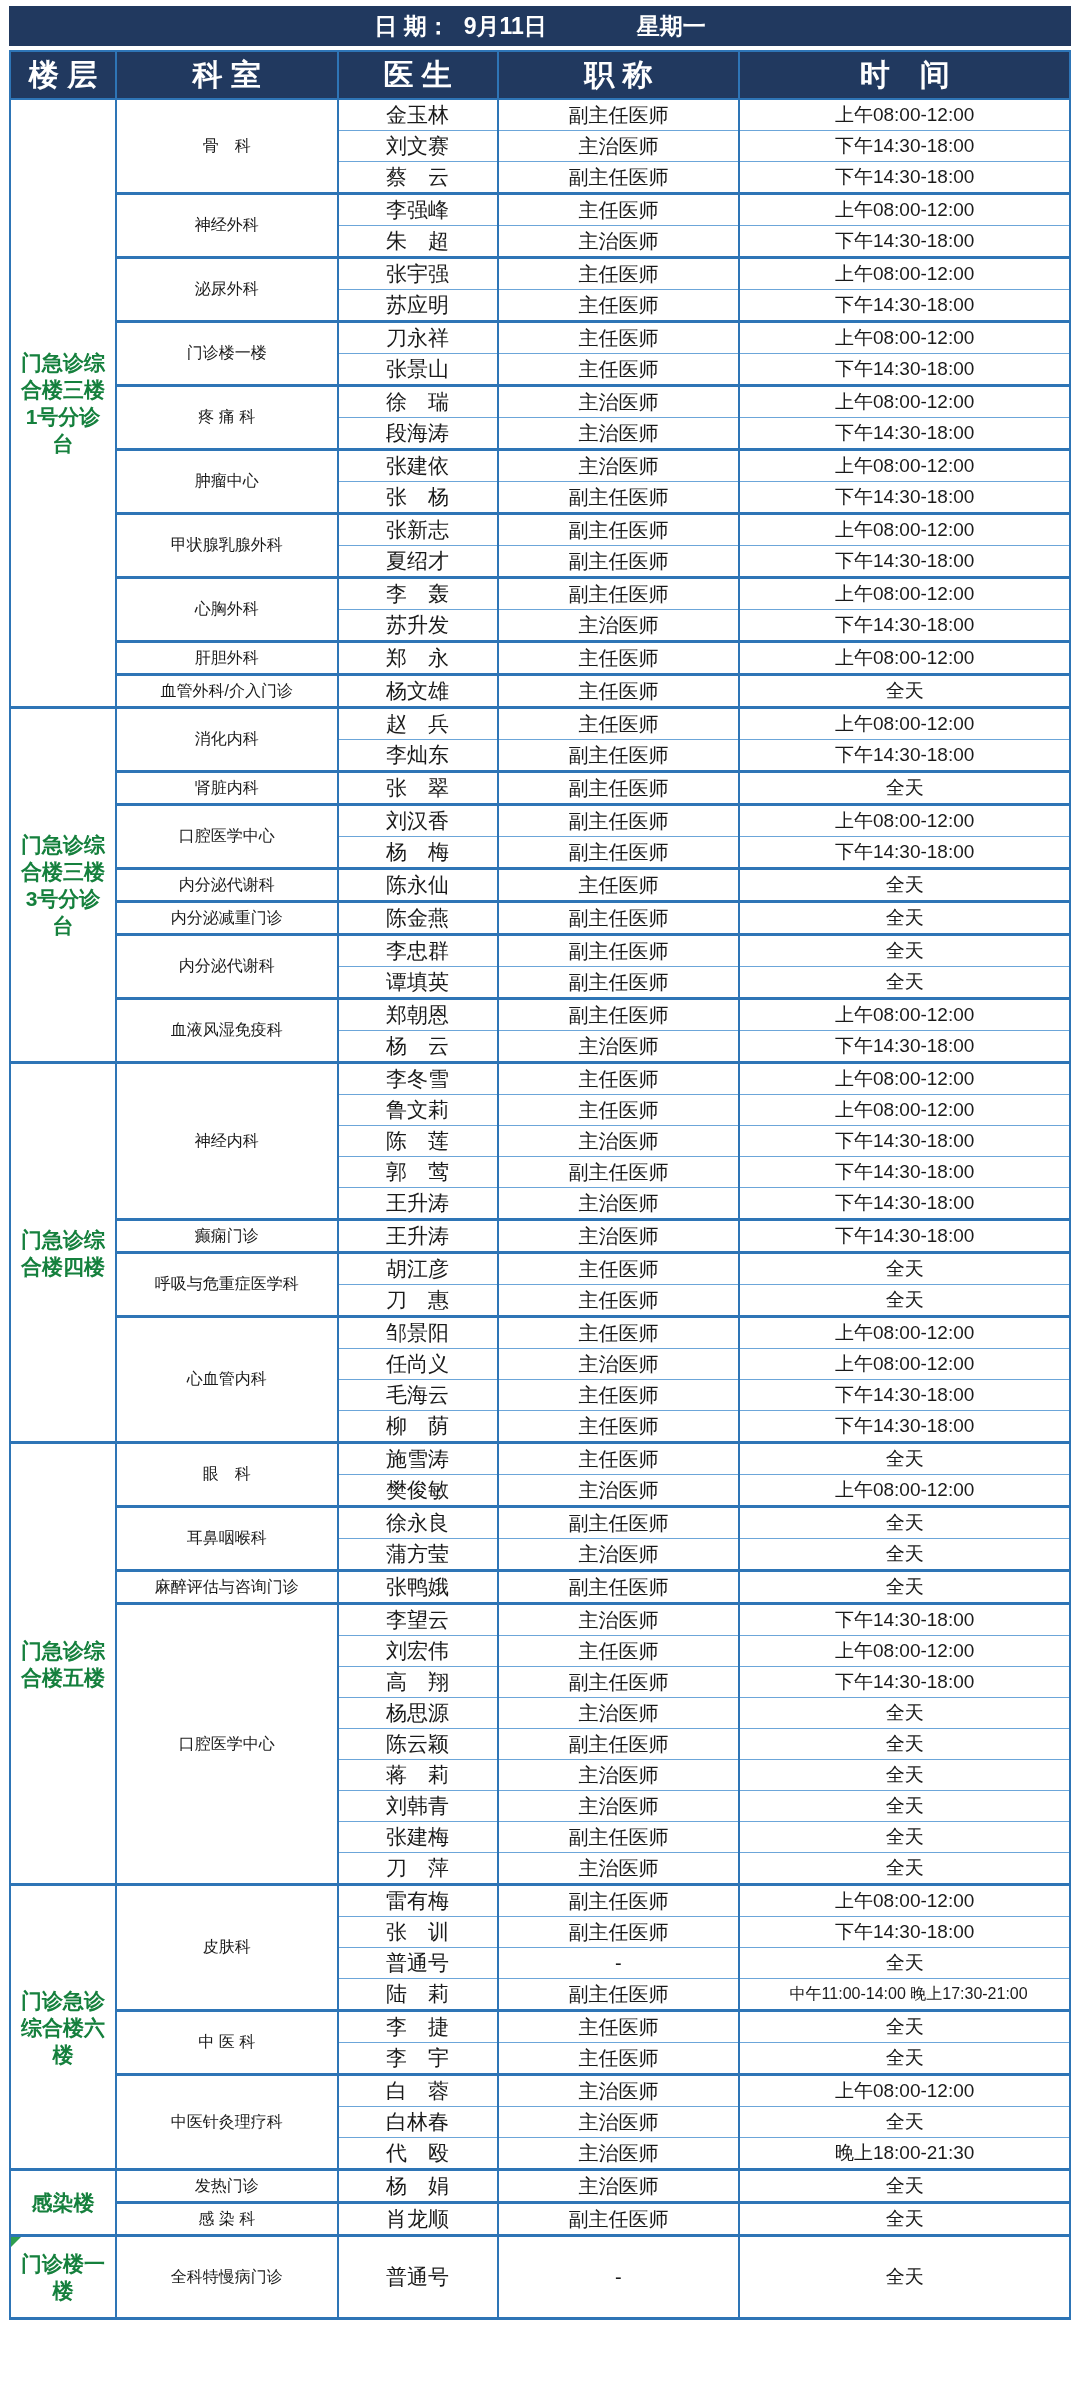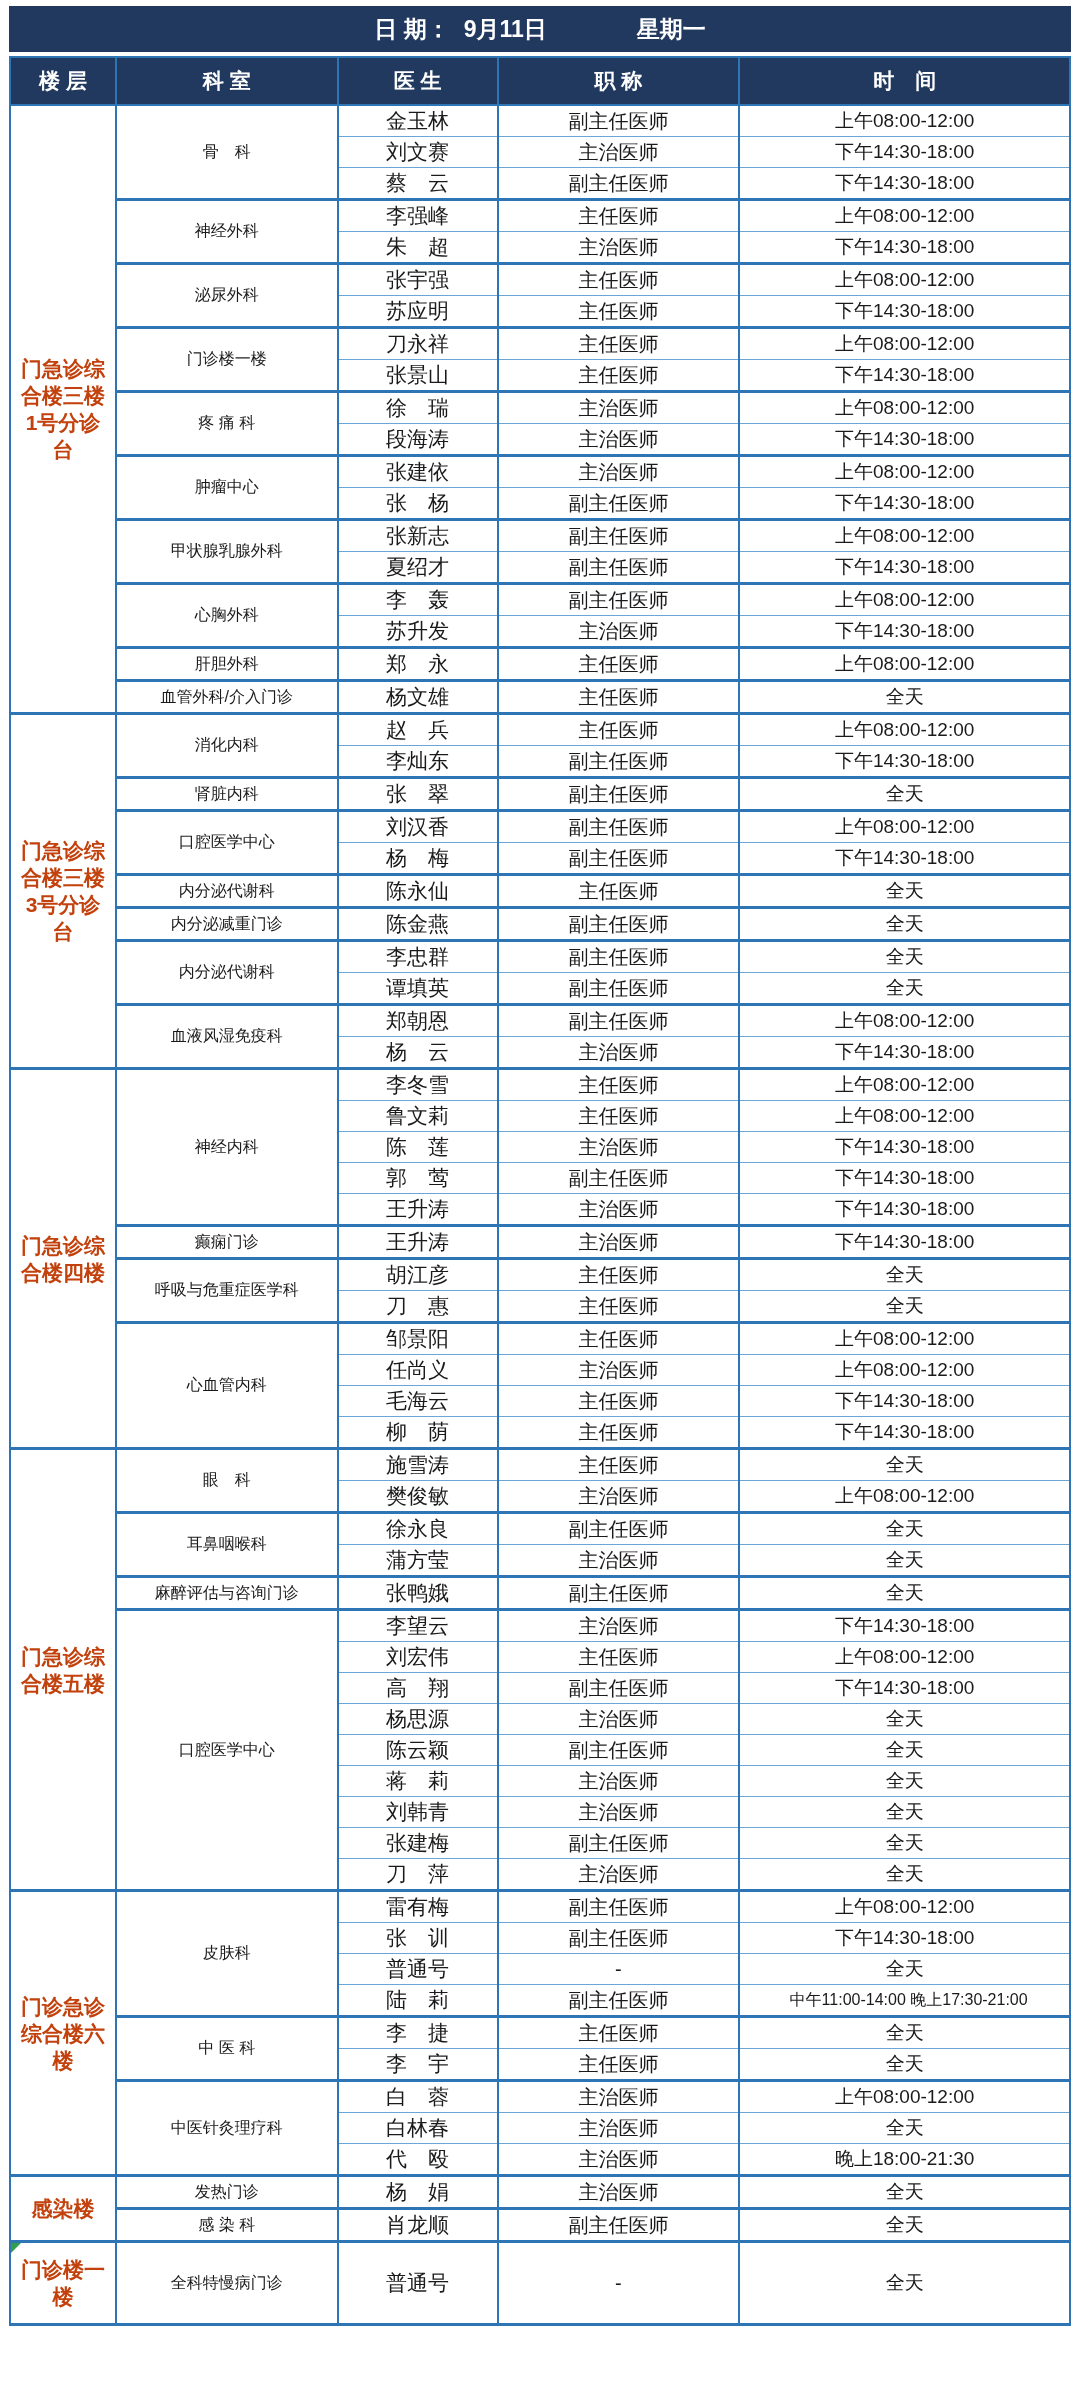--- a/index.html
+++ b/index.html
@@ -9,45 +9,45 @@
     -webkit-font-smoothing:antialiased;
   }
   .sheet{margin:6px 9px 0 9px;}
   .title-block{
     background:#fff;text-align:center;padding:8px 0 10px;
     border:1px solid #e2e6ee;border-bottom:none;
   }
   .title-line{color:#1F3864;font-weight:bold;font-size:27px;line-height:38px;letter-spacing:1px;}
   .date-bar{
     background:#21395F;color:#ffffff;font-weight:bold;font-size:23px;
-    height:46px;display:flex;align-items:center;justify-content:center;
+    height:40px;display:flex;align-items:center;justify-content:center;
     margin-bottom:4px;
   }
   .date-bar .gap-sm{width:14px;}
   .date-bar .gap-lg{width:90px;}
   table{border-collapse:collapse;width:100%;table-layout:fixed;}
   col.c-floor{width:10.0%;}
   col.c-dept{width:20.9%;}
   col.c-doc{width:15.1%;}
   col.c-title{width:22.8%;}
   col.c-time{width:31.2%;}
   thead th{
-    background:#21395F;color:#ffffff;font-weight:bold;font-size:21px;
+    background:#21395F;color:#ffffff;font-weight:bold;font-size:30px;
     height:44px;border:2px solid #2E75B6;text-align:center;
   }
   tbody td{
     border-left:2px solid #2E75B6;border-right:2px solid #2E75B6;
     border-top:1px solid #6CA6D9;border-bottom:1px solid #6CA6D9;
     text-align:center;vertical-align:middle;height:26px;
     padding:1px 4px;color:#1a1a1a;background:#ffffff;overflow:hidden;
   }
   tbody tr.group-end td{border-bottom:3px solid #2E75B6;}
   tbody tr.tall td{height:78px;}
   td.floor-cell{
-    color:#c2410c;font-weight:bold;font-size:21px;line-height:27px;
+    color:#15803d;font-weight:bold;font-size:21px;line-height:27px;
     border-bottom:3px solid #2E75B6;position:relative;padding:0 5px;
   }
   td.dept-cell{font-size:16px;border-bottom:3px solid #2E75B6;}
   td.doctor{font-size:21px;}
   td.jobtitle{font-size:20px;}
   td.time{font-size:19px;white-space:nowrap;}
   td.time.small{font-size:16px;padding-left:12px;}
   td.flag::before{
     content:"";position:absolute;left:0;top:0;width:0;height:0;
     border-top:10px solid #2E9E4F;border-right:10px solid transparent;

